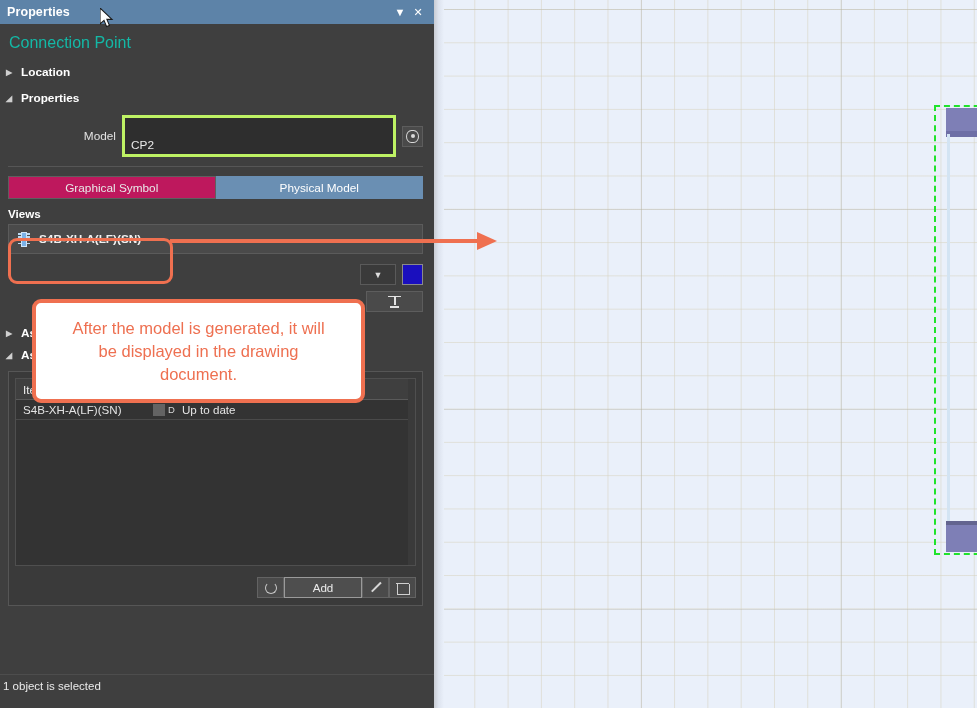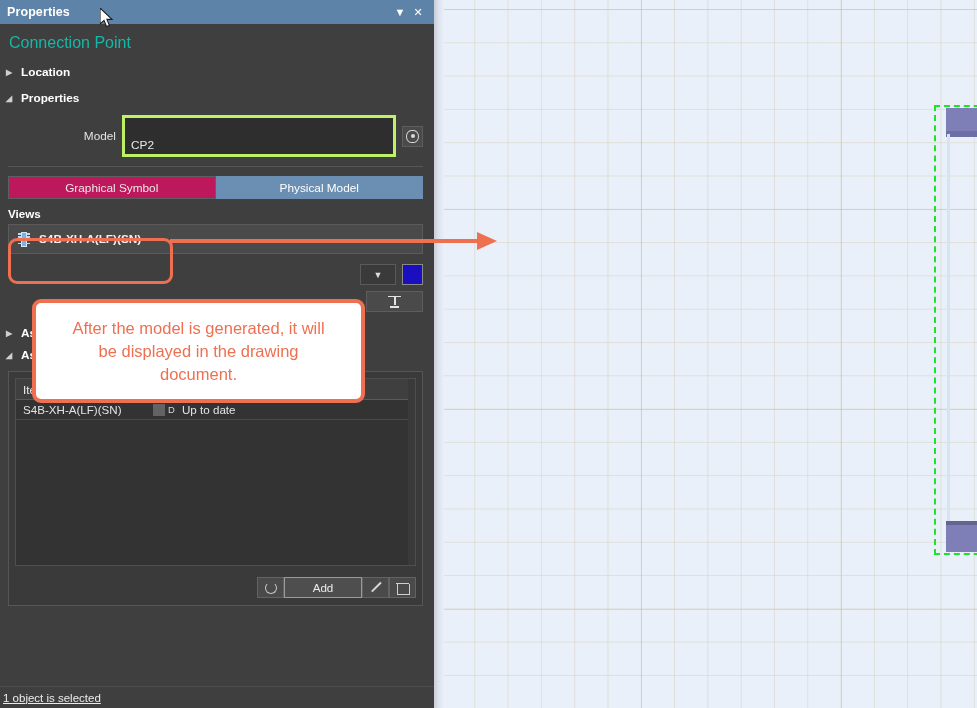--- a/index.html
+++ b/index.html
@@ -169,23 +169,23 @@
   .fbtn.add { width:78px; background:#4e4e4e; border-color:#9a9a9a; }
   .refresh{width:12px;height:12px;border:1.5px solid #c8c8c8;border-radius:50%;border-top-color:transparent;}
   .pencil{width:13px;height:13px;position:relative;}
   .pencil:before{content:"";position:absolute;left:1px;top:5px;width:13px;height:2.4px;background:#d6d6d6;
      transform:rotate(-45deg);}
   .trash{width:11px;height:12px;position:relative;}
   .trash:before{content:"";position:absolute;left:0;top:2px;width:11px;height:10px;
      border:1.4px solid #cfcfcf;border-top:none;}
   .trash:after{content:"";position:absolute;left:-1px;top:1px;width:13px;height:1.6px;background:#cfcfcf;}
 
-  .statusbar { position:absolute; left:0; bottom:0; width:434px; height:22px;
+  .statusbar { position:absolute; left:0; bottom:12px; width:434px; height:22px;
      background:#3f3f3f; border-top:1px solid #4d4d4d;
-     display:flex; align-items:center; padding-left:3px; font-size:11.5px; color:#eaeaea;text-decoration:underline; }
+     display:flex; align-items:center; padding-left:3px; font-size:11.5px; color:#eaeaea; }
 
   
   .hl-box {
     position: absolute; left: 8px; top: 238px; width: 165px; height: 46px;
     border: 3px solid #ef7050; border-radius: 9px; pointer-events:none;
   }
   .arrow-line {
     position: absolute; left: 170px; top: 239px; width: 310px; height: 4px;
     background: #ef7050;
   }

